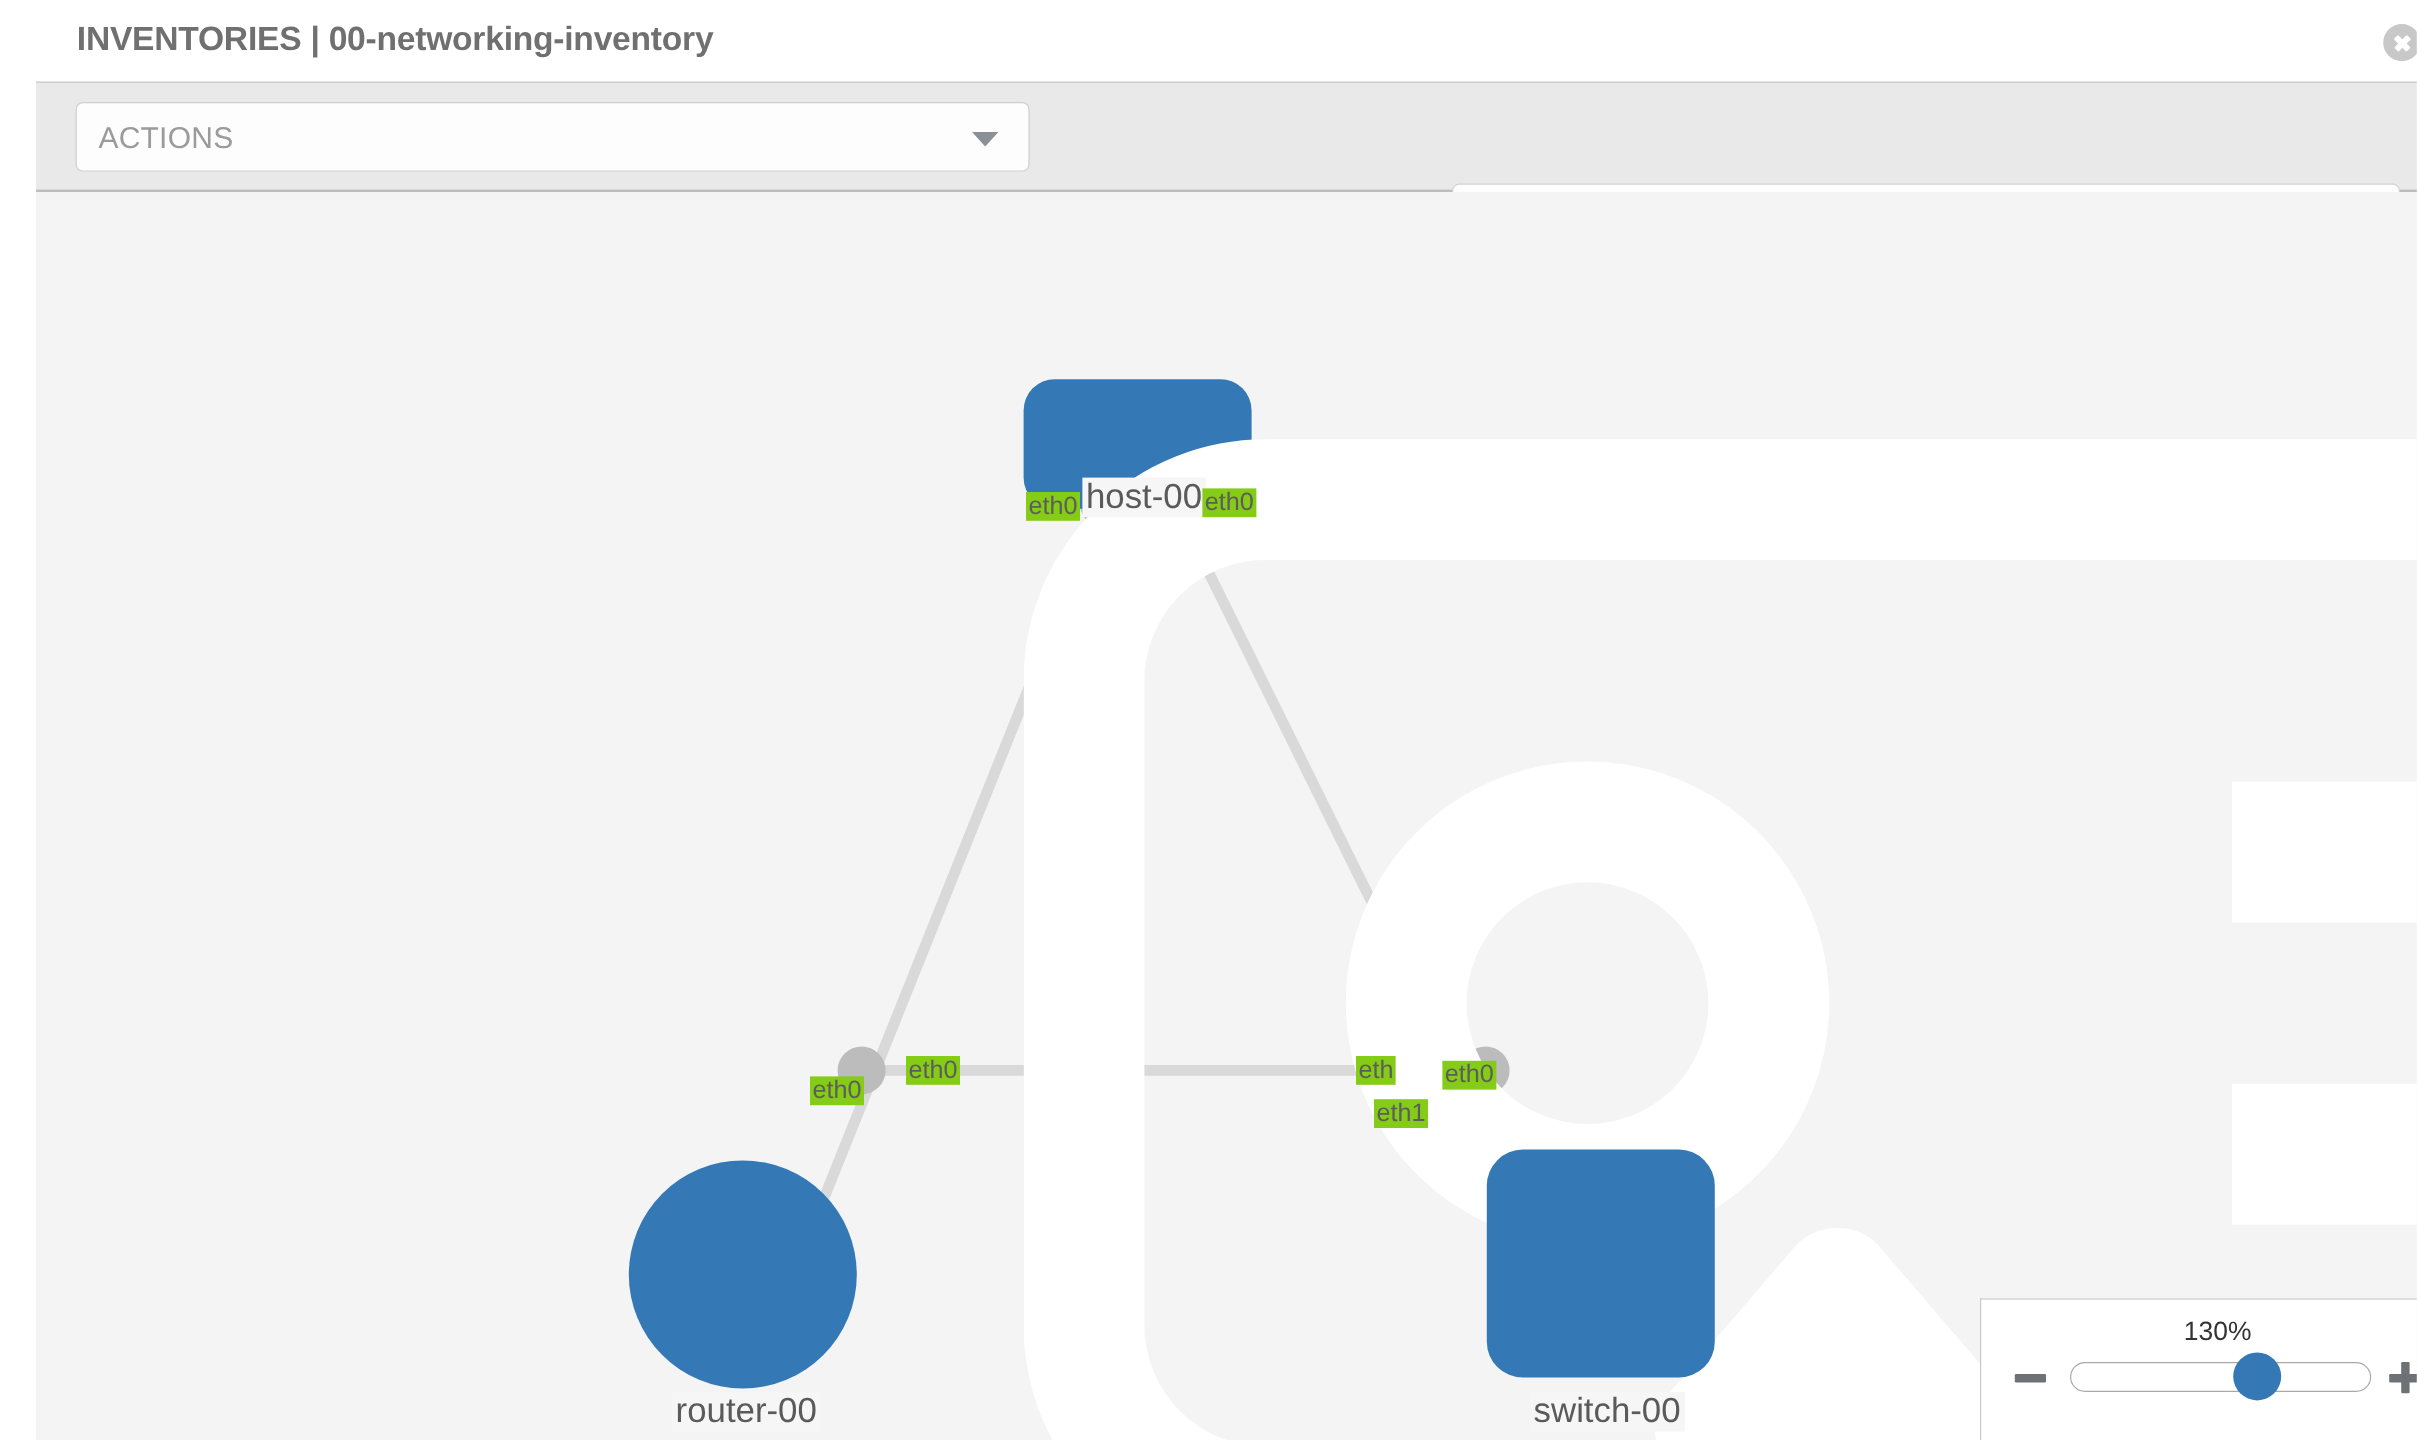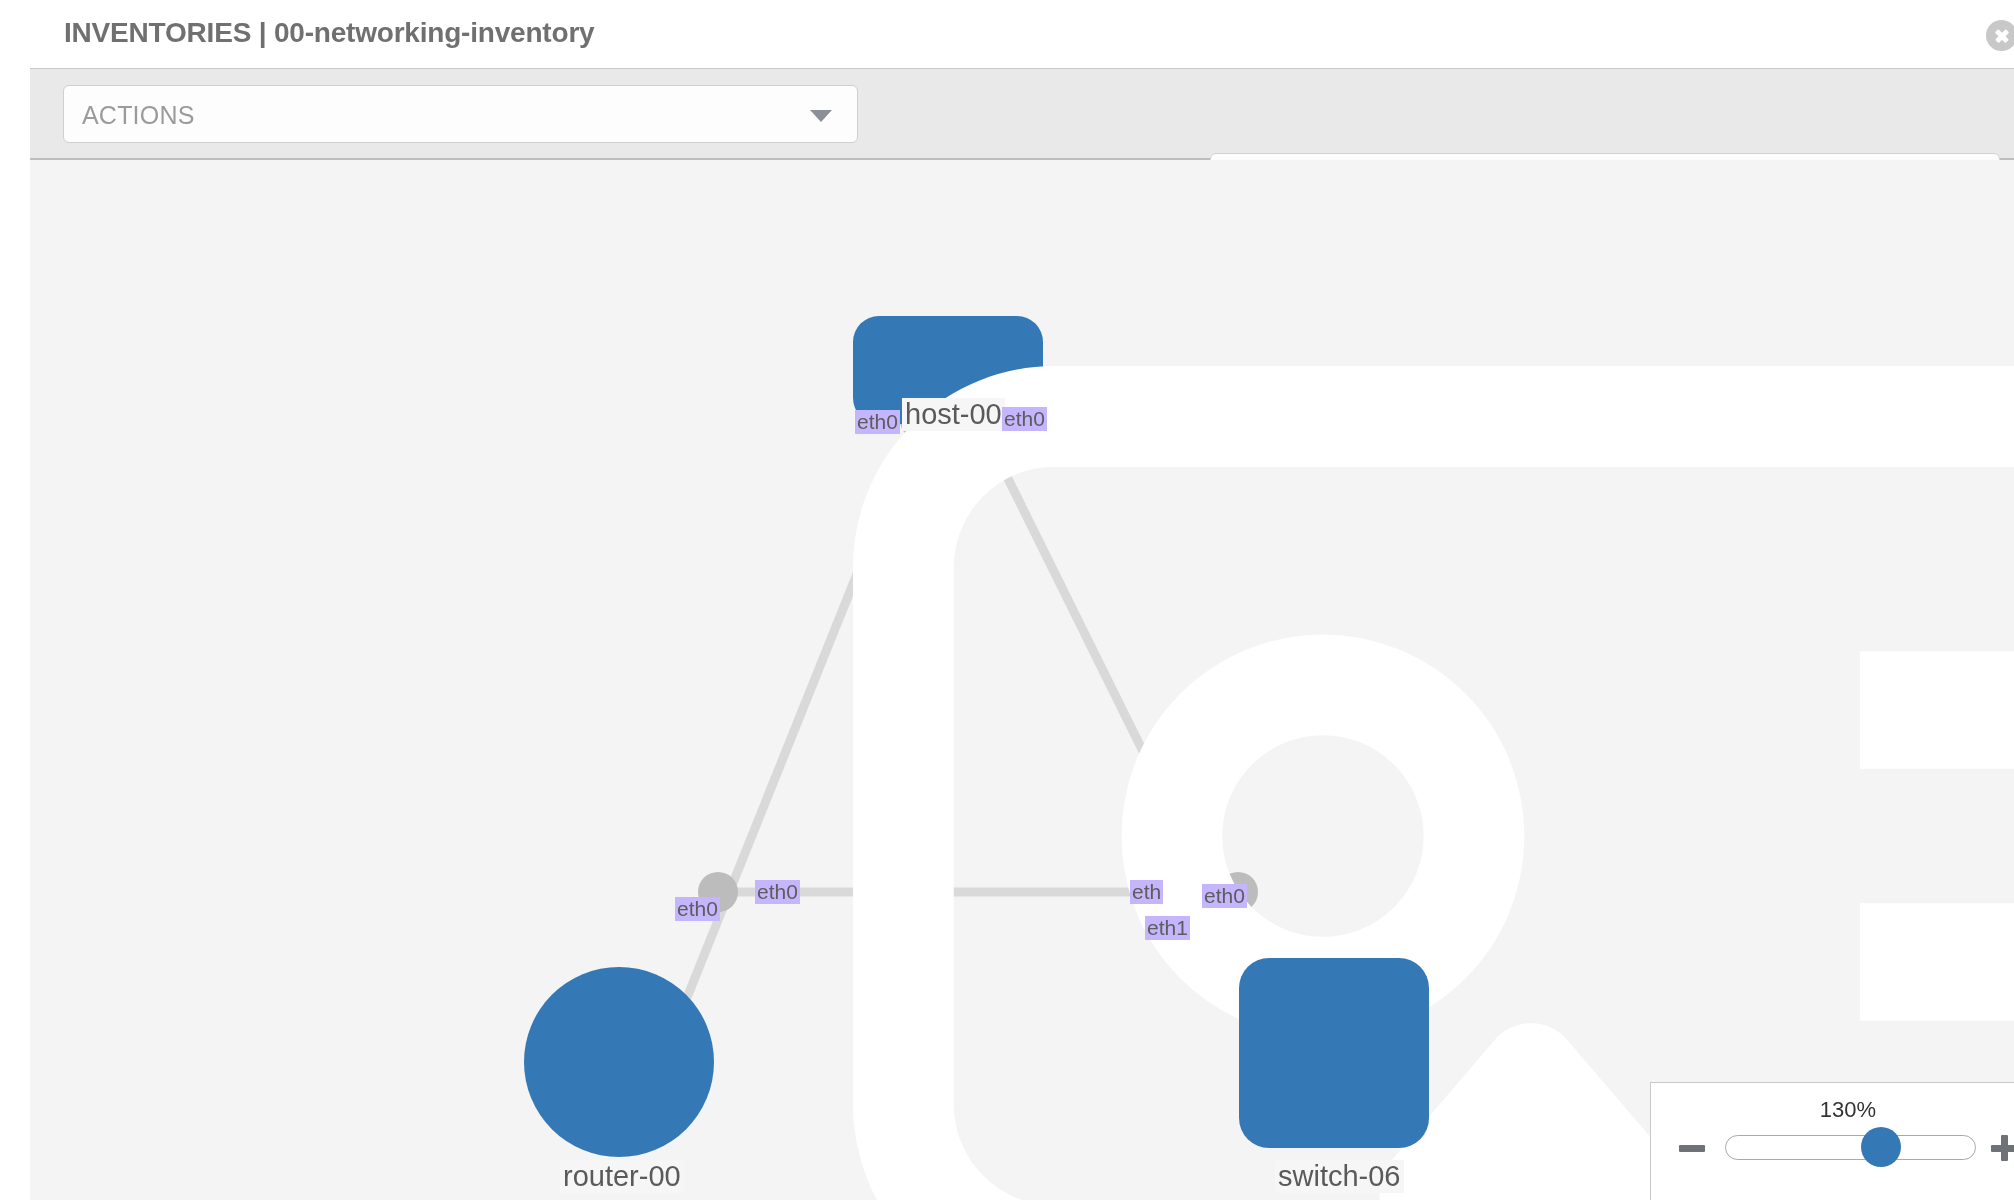--- a/index.html
+++ b/index.html
@@ -185,21 +185,21 @@
     text-align: center;
   }
   .label-host   { left: 872px; top: 238px; }
   .label-router { left: 530px; top: 1000px; }
   .label-switch { left: 1245px; top: 1000px; }
 
   .port-label {
     position: absolute;
     font-size: 21px;
     color: #5d5d5d;
-    background: #c4b5fd;
+    background: #84cc16;
     white-space: nowrap;
     padding: 0 2px;
   }
 
   
   .nub {
     position: absolute;
     width: 40px;
     height: 40px;
     border-radius: 50%;
@@ -383,21 +383,21 @@
 
             <path d="M94 98 L26 98"></path>
               <path d="M40 85 L26 98 L40 111"></path>
           </g>
         </svg>
       </span>
     </div>
 
     <span class="node-label label-host">host-00</span>
     <span class="node-label label-router">router-00</span>
-    <span class="node-label label-switch">switch-06</span>
+    <span class="node-label label-switch">switch-00</span>
 
     <span class="port-label" style="left:825px;  top:250px;">eth0</span>
     <span class="port-label" style="left:972px;  top:247px;">eth0</span>
     <span class="port-label" style="left:645px;  top:737px;">eth0</span>
     <span class="port-label" style="left:1172px; top:724px;">eth0</span>
     <span class="port-label" style="left:725px;  top:720px;">eth0</span>
     <span class="port-label" style="left:1100px; top:720px;">eth</span>
     <span class="port-label" style="left:1115px; top:756px;">eth1</span>
 
   </div>

